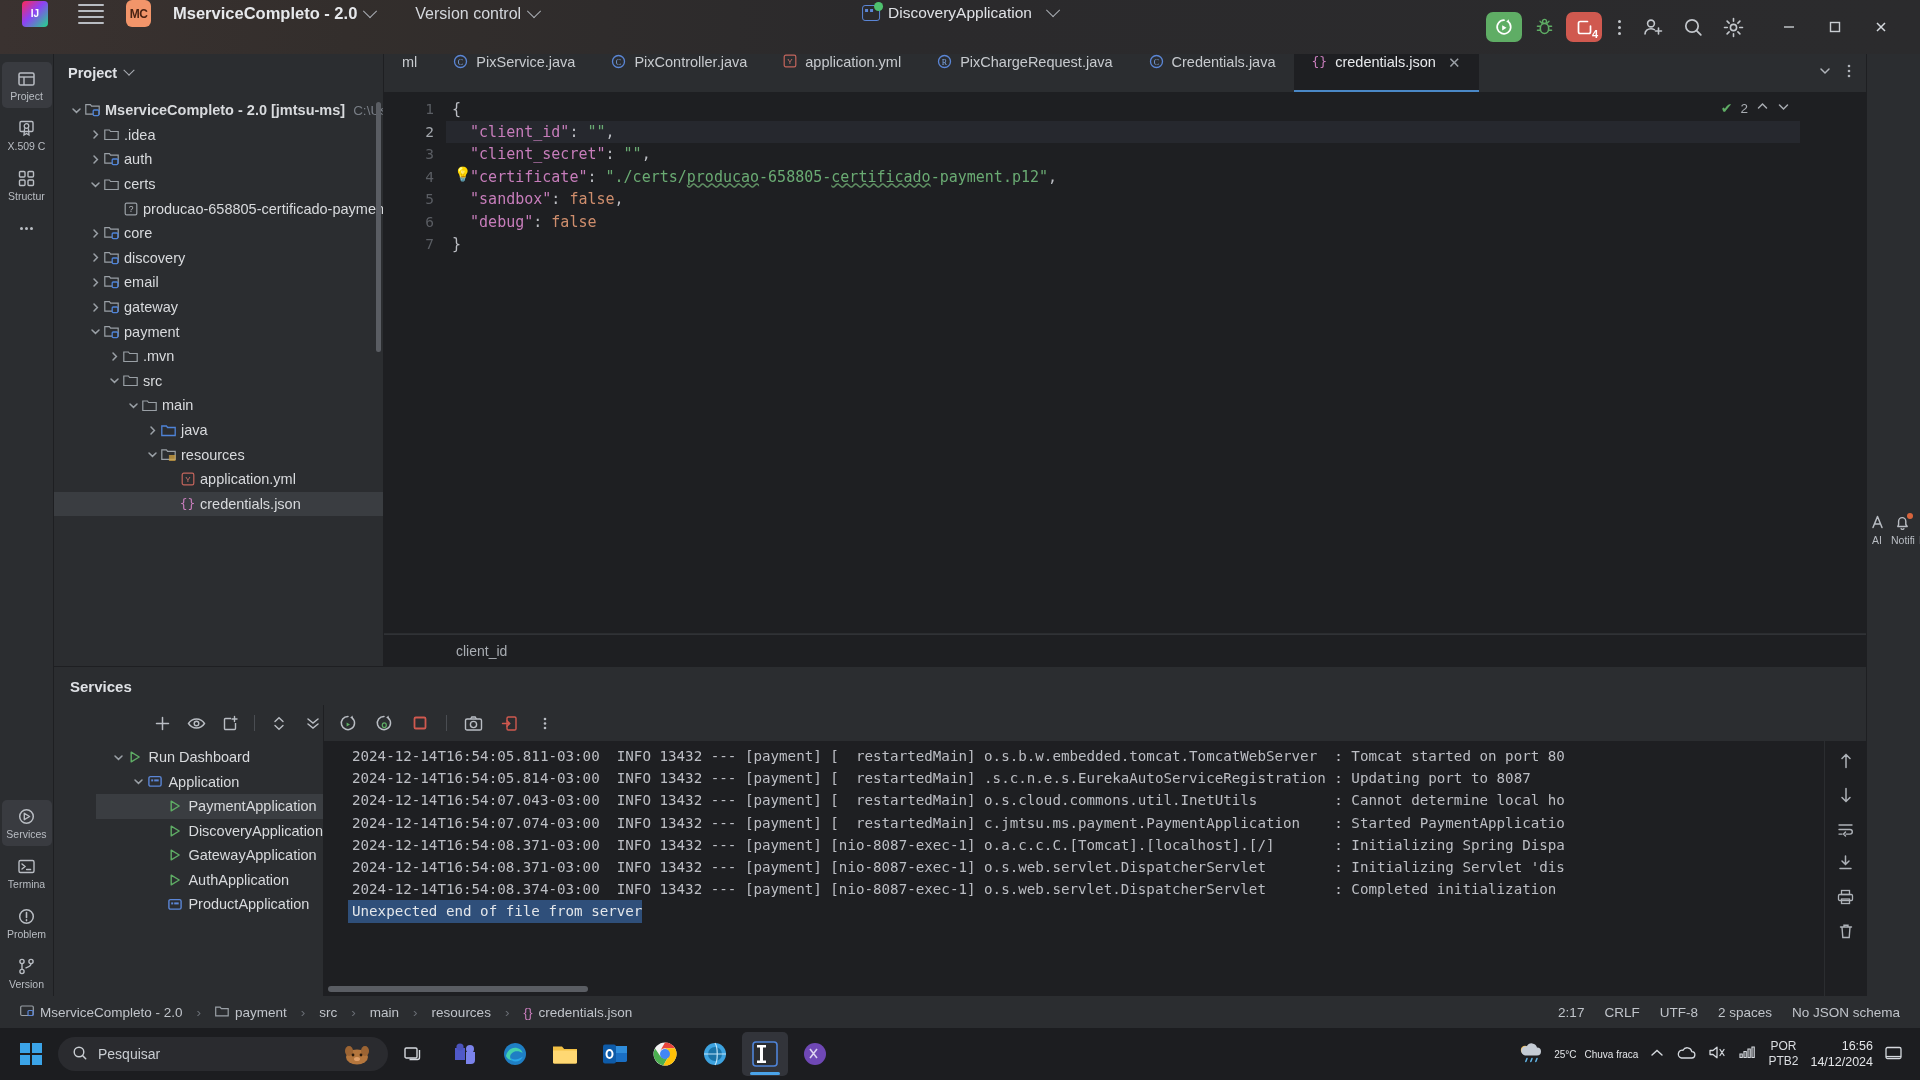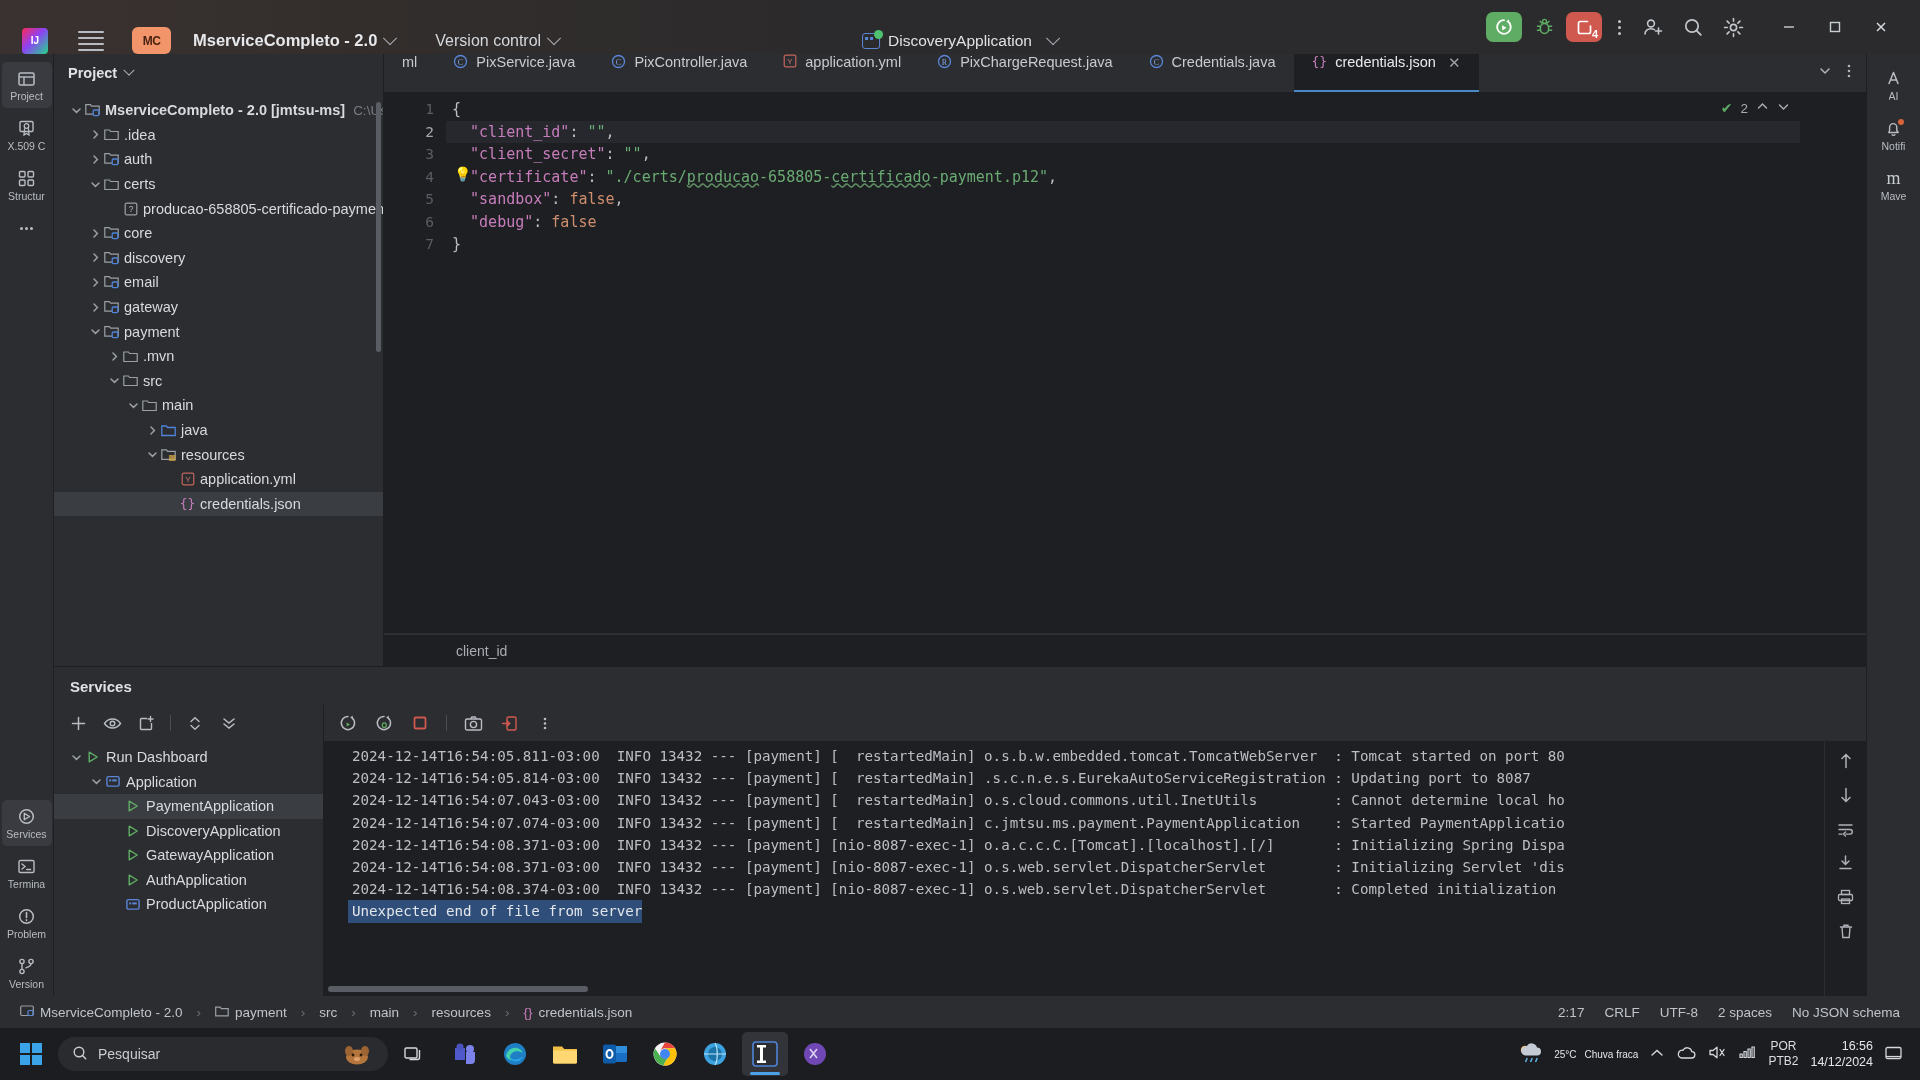--- a/index.html
+++ b/index.html
@@ -10,35 +10,35 @@
     font-family: "Liberation Sans", sans-serif;
     color: #dfe1e5;
     -webkit-font-smoothing: antialiased;
   }
   .app { position: relative; width: 1920px; height: 1080px; display: flex; flex-direction: column; }
 
   
   .titlebar {
     height: 54px; min-height: 54px;
     background: linear-gradient(90deg,#3a3230 0%, #332e2c 18%, #2b2a2c 45%, #2b2b2d 100%);
-    display: flex; align-items: flex-end; padding: 0 10px; position: relative;
+    display: flex; align-items: flex-start; padding: 0 10px; position: relative;
   }
   .tb-left { display: flex; align-items: center; gap: 14px; }
   .ij-logo {
     width: 26px; height: 26px; border-radius: 4px; margin-left: 12px;
     background: linear-gradient(135deg,#fe2857 0%, #8d42f5 45%, #21d789 100%);
     display:flex; align-items:center; justify-content:center;
     font-size: 10px; font-weight: bold; color:#fff;
   }
   .burger { width: 26px; height: 22px; margin-left: 16px; display:flex; flex-direction:column; justify-content:center; gap:4px; cursor:pointer; }
   .burger i { display:block; height:2px; background:#b8bcc2; border-radius:1px; }
   .proj-badge {
-    width: 39px; height: 27px; border-radius: 6px; background:#f2956a;
+    width: 25px; height: 27px; border-radius: 6px; background:#f2956a;
     color:#4a2313; font-size:12px; font-weight:700; display:flex; align-items:center; justify-content:center;
-    margin-left: 14px; letter-spacing:-0.5px;
+    margin-left: 8px; letter-spacing:-0.5px;
   }
   .proj-name { font-size: 16.5px; color:#e6e8eb; font-weight:600; margin-left:8px; }
   .chev { display:inline-block; width:10px; height:10px; border-right:1.6px solid #a9adb3; border-bottom:1.6px solid #a9adb3; transform: rotate(45deg) translate(-2px,-2px); margin-left: 8px; }
   .vcs { font-size: 16px; color:#d4d7dc; margin-left: 26px; display:flex; align-items:center; }
 
   .tb-center { position:absolute; left: 50%; transform: translateX(-50%); display:flex; align-items:center; gap: 10px; }
   .runcfg { display:flex; align-items:center; gap:8px; font-size:15.5px; color:#dfe1e5; padding:4px 8px; border-radius:5px; }
   .cfg-icon { width:18px; height:16px; border:1.6px solid #5b86d6; border-radius:3px; position:relative; }
   .cfg-icon:after { content:""; position:absolute; right:-4px; top:-4px; width:9px; height:9px; border-radius:50%; background:#4ec16e; }
   .cfg-icon i { position:absolute; left:2px; top:3px; width:3px; height:3px; background:#5b86d6; box-shadow: 5px 0 0 #5b86d6; }
@@ -61,21 +61,21 @@
     width: 54px; background:#2b2d30; border-right:1px solid #1e1f22;
     display:flex; flex-direction:column; align-items:center; padding-top: 8px; gap: 4px;
   }
   .rail-item { width:50px; display:flex; flex-direction:column; align-items:center; gap:2px; padding: 6px 0; border-radius:5px; }
   .rail-item.active { background:#393b40; }
   .rail-label { font-size:10.5px; color:#b9bdc3; max-width:50px; overflow:hidden; white-space:nowrap; }
   .rail-ico { width:20px; height:20px; display:flex; align-items:center; justify-content:center; color:#b9bdc3; }
   .rail-spacer { flex:1; }
 
   
-  .rail-right { width: 54px; background:#2b2d30; border-left:1px solid #1e1f22; display:flex; flex-direction:column; align-items:center; padding-top: 8px; gap:4px; }
+  .rail-right { width: 54px; background:#2b2d30; border-left:1px solid #1e1f22; display:flex; align-items:center; padding-top: 8px; gap:4px; }
 
   
   .proj-panel { width: 330px; background:#2b2d30; display:flex; flex-direction:column; border-right:1px solid #1e1f22; position:relative; }
   .proj-head { height: 38px; display:flex; align-items:center; padding: 0 14px; font-size:14.5px; font-weight:600; color:#dfe1e5; }
   .tree { flex:1; overflow:hidden; font-size:14.5px; padding-top: 6px; position:relative; }
   .trow { display:flex; align-items:center; height: 24.6px; white-space:nowrap; padding-right:4px; }
   .trow.sel { background:#3a3d41; }
   .twist { width:16px; height:16px; display:flex; align-items:center; justify-content:center; flex:none; }
   .twist svg { display:block; }
   .tlabel { margin-left:4px; color:#d8dadd; }
@@ -110,21 +110,21 @@
   .edit-rightgut { width: 66px; background:#1e1f22; flex:none; }
   .insp-widget { position:absolute; right: 76px; top: 8px; display:flex; align-items:center; gap:8px; font-size:13.5px; color:#a8acb2; }
   .insp-check { color:#5fad65; font-size:14px; }
   .edit-divider { position:absolute; left:0; right:0; bottom:0; height:1px; background:#2b2d30; }
   .breadcrumb-strip { height: 32px; background:#1e1f22; display:flex; align-items:center; padding-left: 72px; font-size:14px; color:#a9adb3; border-top:1px solid #303236; }
 
   
   .services { height: 330px; min-height:330px; background:#2b2d30; display:flex; flex-direction:column; border-top:1px solid #1e1f22; }
   .svc-title { height: 38px; display:flex; align-items:center; padding-left: 16px; font-size:15px; font-weight:600; color:#dfe1e5; }
   .svc-body { flex:1; display:flex; min-height:0; }
-  .svc-left { width: 270px; background:#2b2d30; display:flex; flex-direction:column; border-right:1px solid #1e1f22; }
+  .svc-left { width: 270px; background:#2b2d30; display:flex; flex-direction:column; border-right:1px solid #1e1f22;align-items:flex-end; }
   .svc-toolbar { height: 36px; display:flex; align-items:center; gap:14px; padding-left: 14px; }
   .tb-ic { width:20px; height:20px; display:flex; align-items:center; justify-content:center; color:#b9bdc3; }
   .svc-tree { flex:1; font-size:14.5px; padding-top:4px; }
   .svc-row { display:flex; align-items:center; height:24.5px; white-space:nowrap; }
   .svc-row.sel { background:#3a3d41; }
   .svc-lab { margin-left:5px; color:#d8dadd; }
 
   .svc-right { flex:1; display:flex; flex-direction:column; min-width:0; background:#1e1f22; }
   .log-toolbar { height: 36px; background:#2b2d30; display:flex; align-items:center; gap:16px; padding-left: 14px; }
   .log-wrap { flex:1; display:flex; min-height:0; position:relative; }

